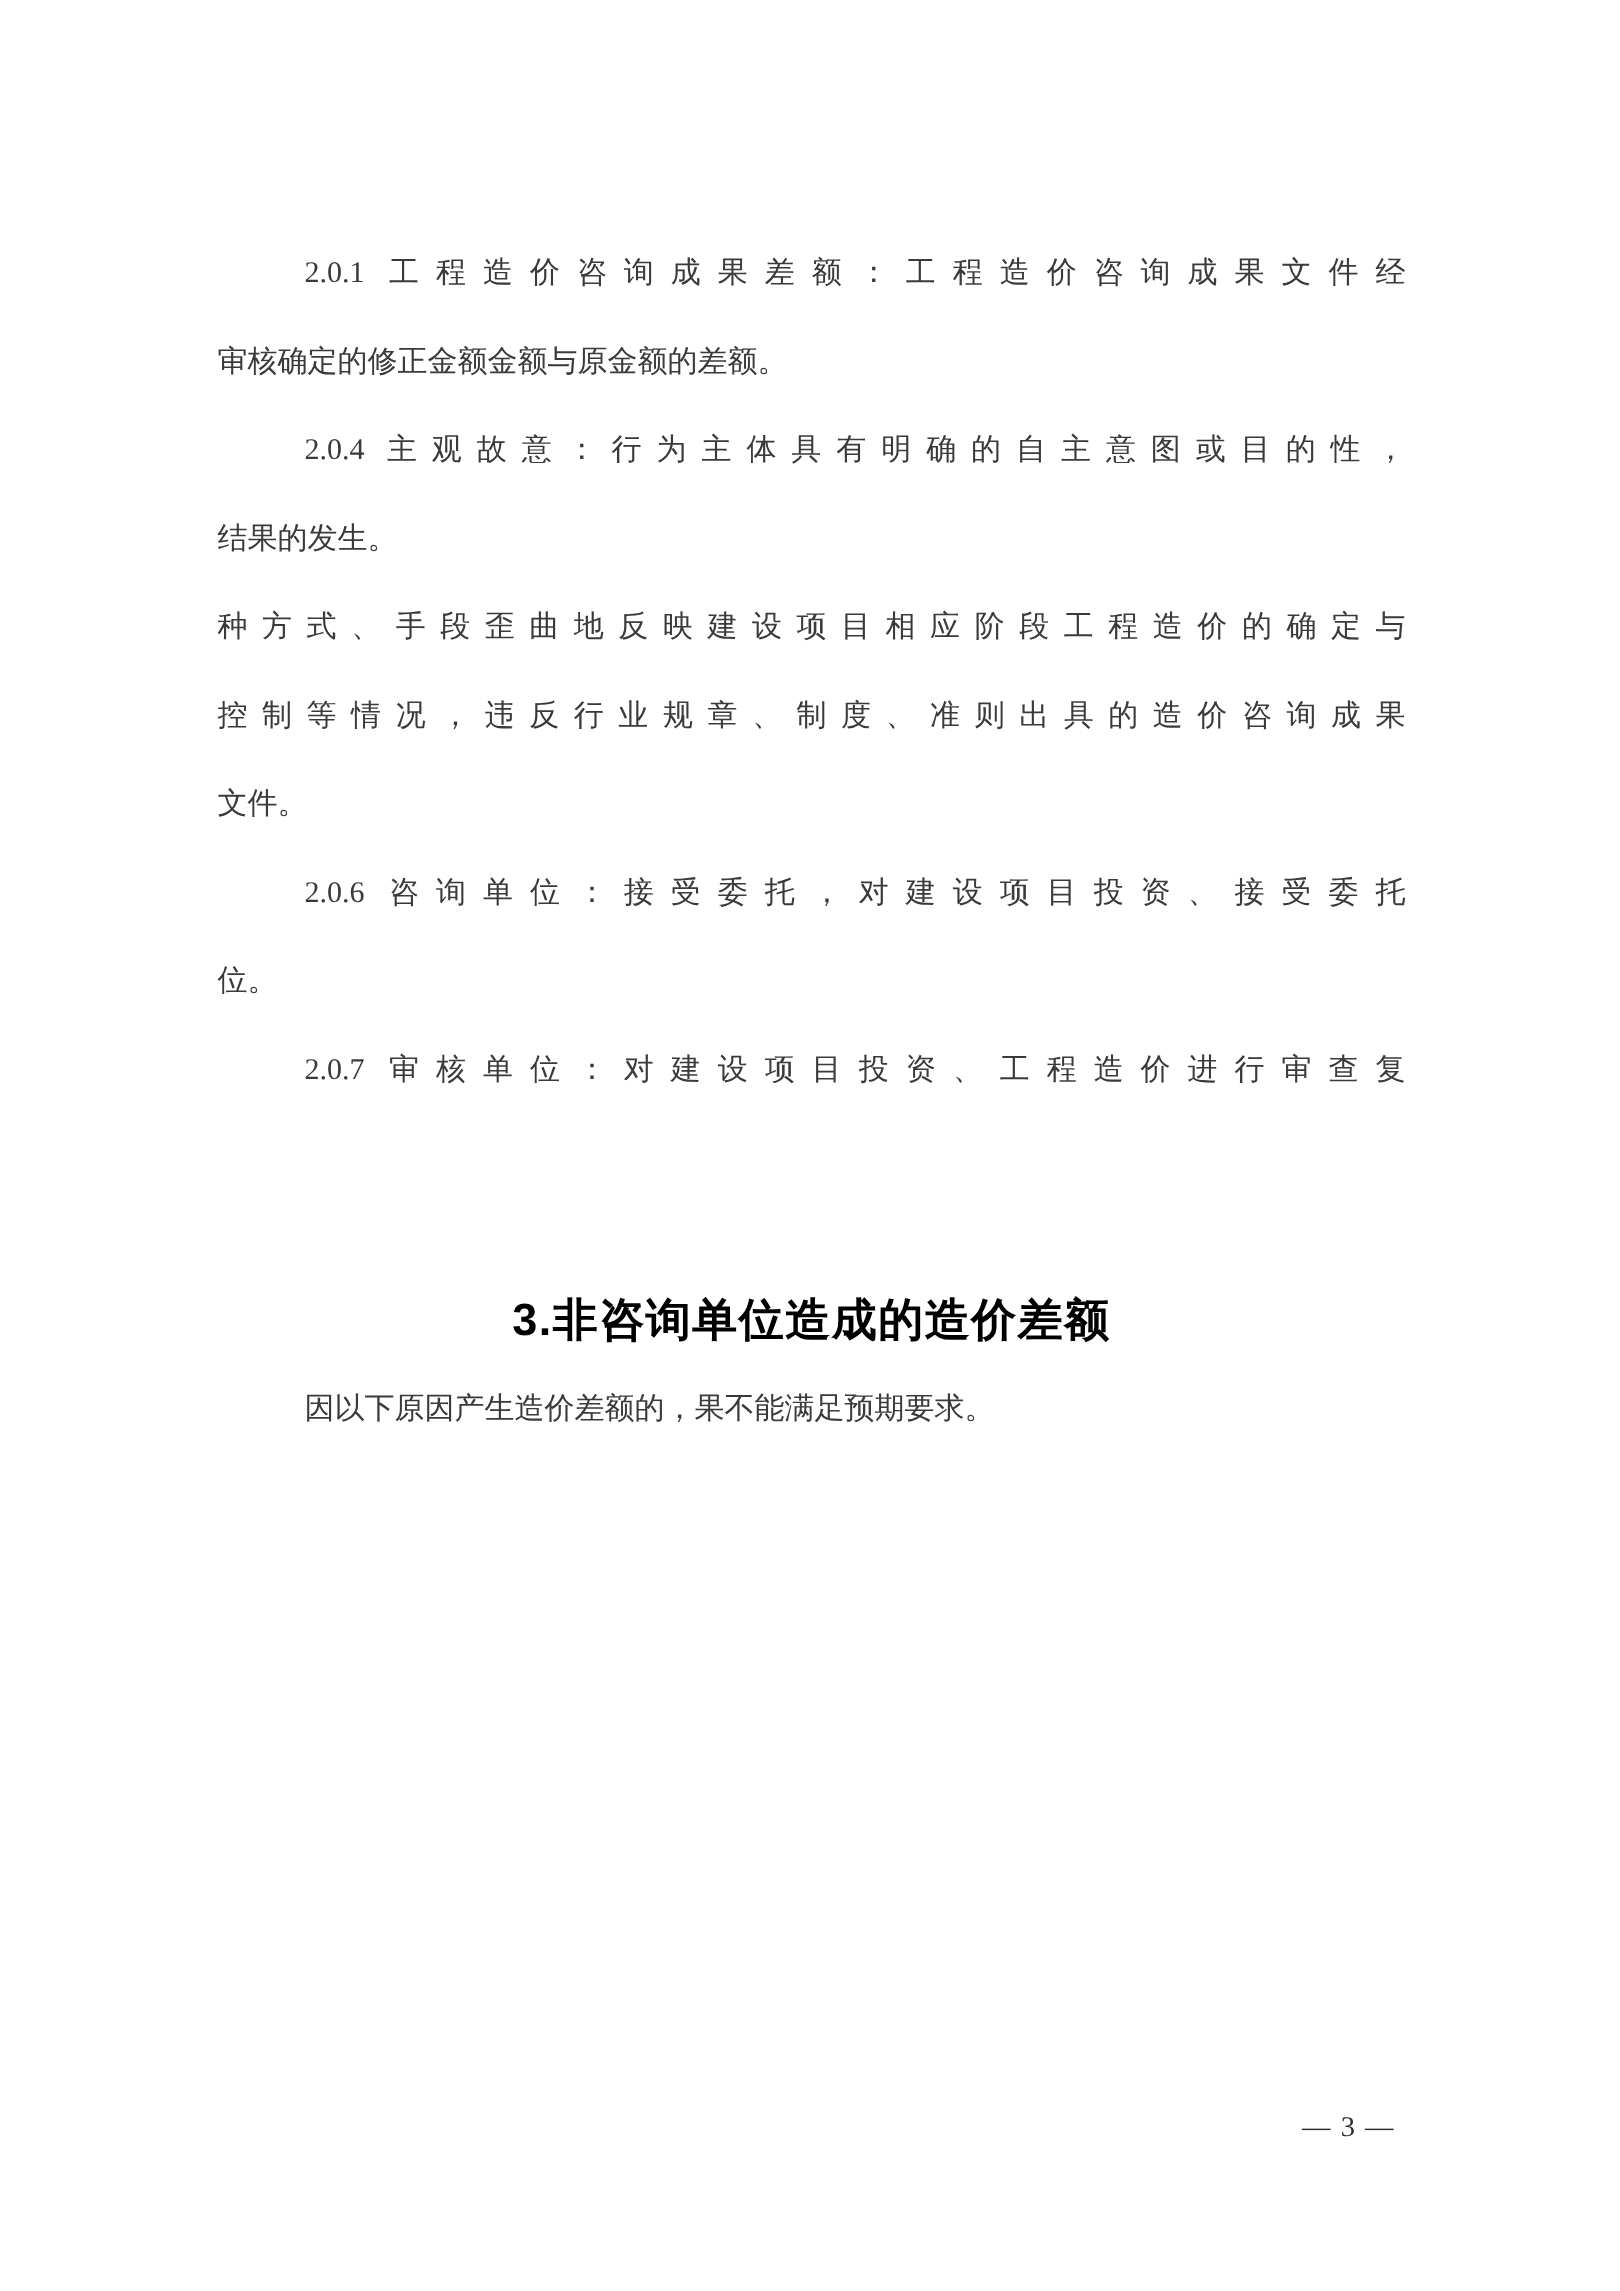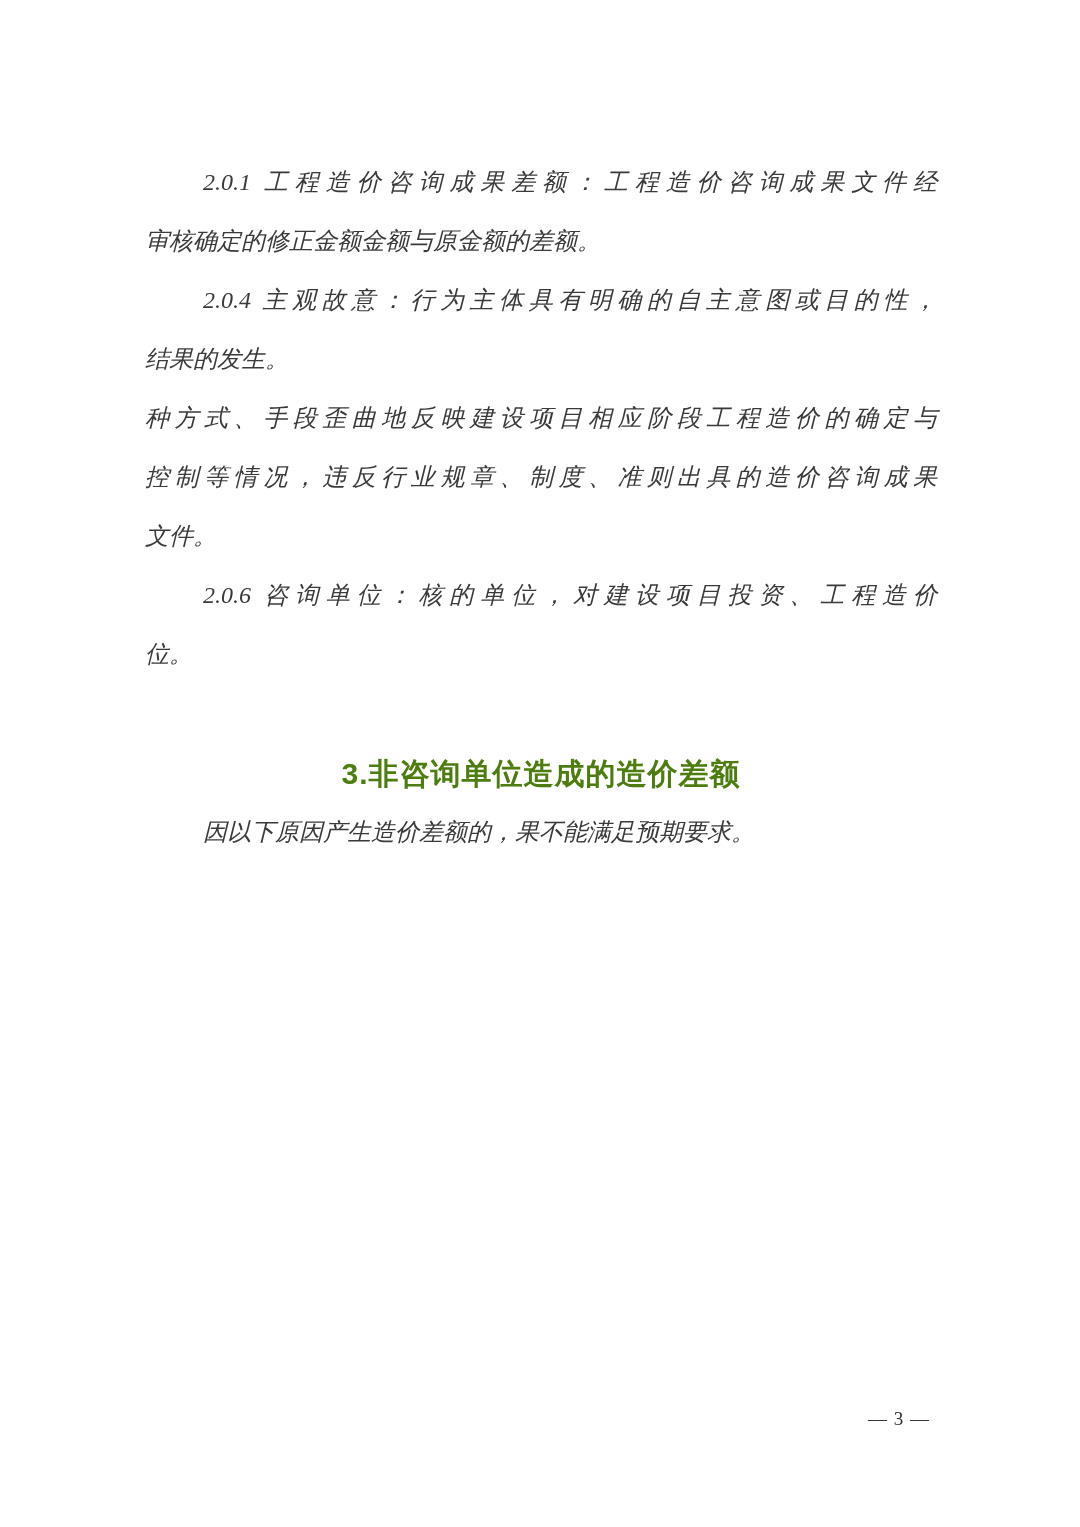--- a/index.html
+++ b/index.html
@@ -10,39 +10,38 @@
     overflow:hidden;
     font-family:"Liberation Serif","DejaVu Serif",serif;
     color:#3a3a3a;
   }
   .content{
     position:absolute;
     left:145px;top:153px;
     width:792px;
   }
   .line{
-    font-size:24px;
+    font-size:20px;
     line-height:59px;
     height:59px;
     text-align:left;
-    font-style:italic;
   }
   .line.first{ text-indent:58px; }
   .line.justify{
     text-align:justify;
     text-align-last:justify;
   }
   .heading{
-    margin:68px 0 7px 0;
+    margin:116px 0 7px 0;
     font-family:"Liberation Sans","DejaVu Sans",sans-serif;
     font-weight:700;
     font-size:30px;
     line-height:44px;
     text-align:center;
-    color:#4d7c0f;
+    color:#000000;
     letter-spacing:1px;
   }
   .page-number{
     position:absolute;
     top:1408px;
     right:150px;
     font-size:19px;
     line-height:22px;
     letter-spacing:1px;
     color:#2e2e2e;
@@ -55,22 +54,23 @@
 <div class="page">
   <main class="content">
     <section id="definitions">
         <div class="line first justify">2.0.1 工程造价咨询成果差额：工程造价咨询成果文件经</div>
         <div class="line">审核确定的修正金额金额与原金额的差额。</div>
         <div class="line first justify">2.0.4 主观故意：行为主体具有明确的自主意图或目的性，</div>
         <div class="line">结果的发生。</div>
         <div class="line justify">种方式、手段歪曲地反映建设项目相应阶段工程造价的确定与</div>
         <div class="line justify">控制等情况，违反行业规章、制度、准则出具的造价咨询成果</div>
         <div class="line">文件。</div>
-        <div class="line first justify">2.0.6 咨询单位：核的单位，对建设项目投资、工程造价</div>
+        <div class="line first justify">2.0.6 咨询单位：接受委托，对建设项目投资、接受委托</div>
         <div class="line">位。</div>
+        <div class="line first justify">2.0.7 审核单位：对建设项目投资、工程造价进行审查复</div>
       </section>
     <h2 class="heading">3.非咨询单位造成的造价差额</h2>
     <section id="closing">
         <div class="line first">因以下原因产生造价差额的，果不能满足预期要求。</div>
       </section>
   </main>
   <div class="page-number">— 3 —</div>
 </div>
 
 </body></html>

